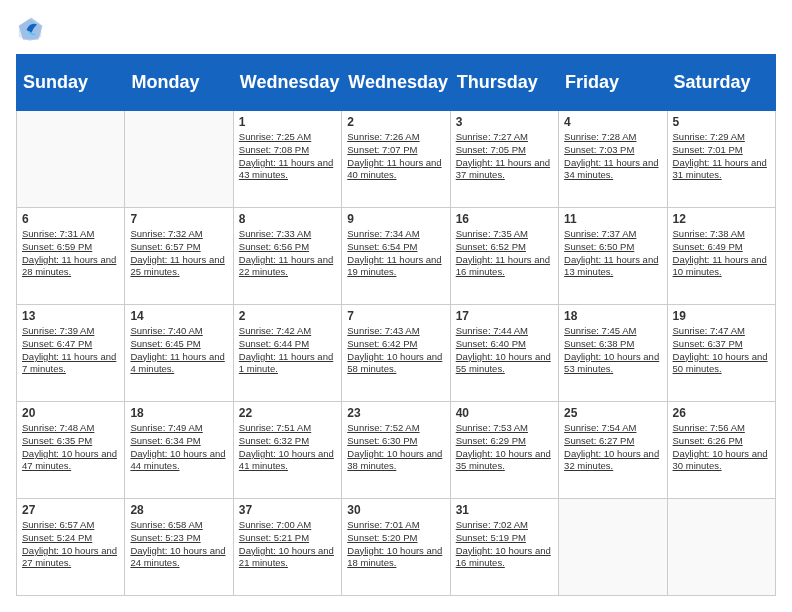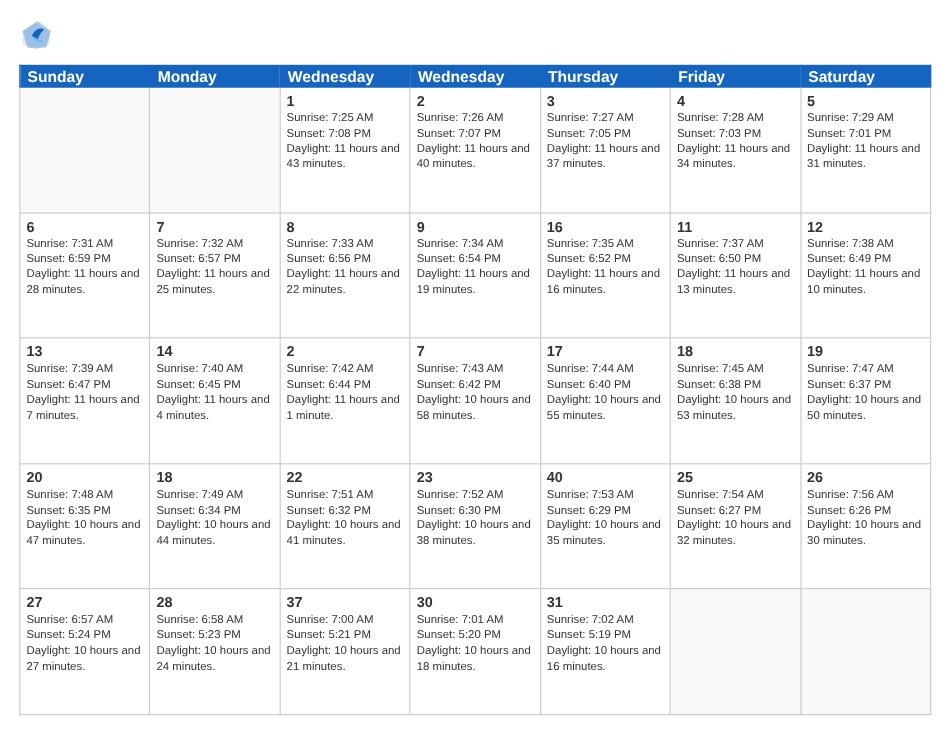--- a/index.html
+++ b/index.html
@@ -57,22 +57,22 @@
       flex: 1;
       border: 1px solid #ccc;
       border-collapse: collapse;
       width: 100%;
       table-layout: fixed;
     }
     .calendar th {
       background-color: #1565c0;
       color: #fff;
       text-align: left;
-      padding: 1px 6px;
-      font-size: 13px;
+      padding: 17px 6px;
+      font-size: 18px;
       border: 1px solid #1565c0;
     }
     .calendar td {
       border: 1px solid #ccc;
       vertical-align: top;
       padding: 4px 5px;
       font-size: 10px;
       color: #333;
       background: #fff;
       height: 88px;
@@ -83,20 +83,21 @@
     .day-number {
       font-size: 12px;
       font-weight: bold;
       display: block;
       margin-bottom: 2px;
     }
     .cell-text {
       font-size: 9.5px;
       line-height: 1.35;
       color: #333;
+      text-decoration: underline;
     }
   </style>
 </head>
 <body>
 
 <div class="page">
   <div class="header">
     <div class="logo">
       <svg class="logo-icon" viewBox="0 0 40 40">
         <polygon points="20,4 36,14 36,30 20,36 4,30 4,14" fill="#1565c0" opacity="0.15"></polygon>

